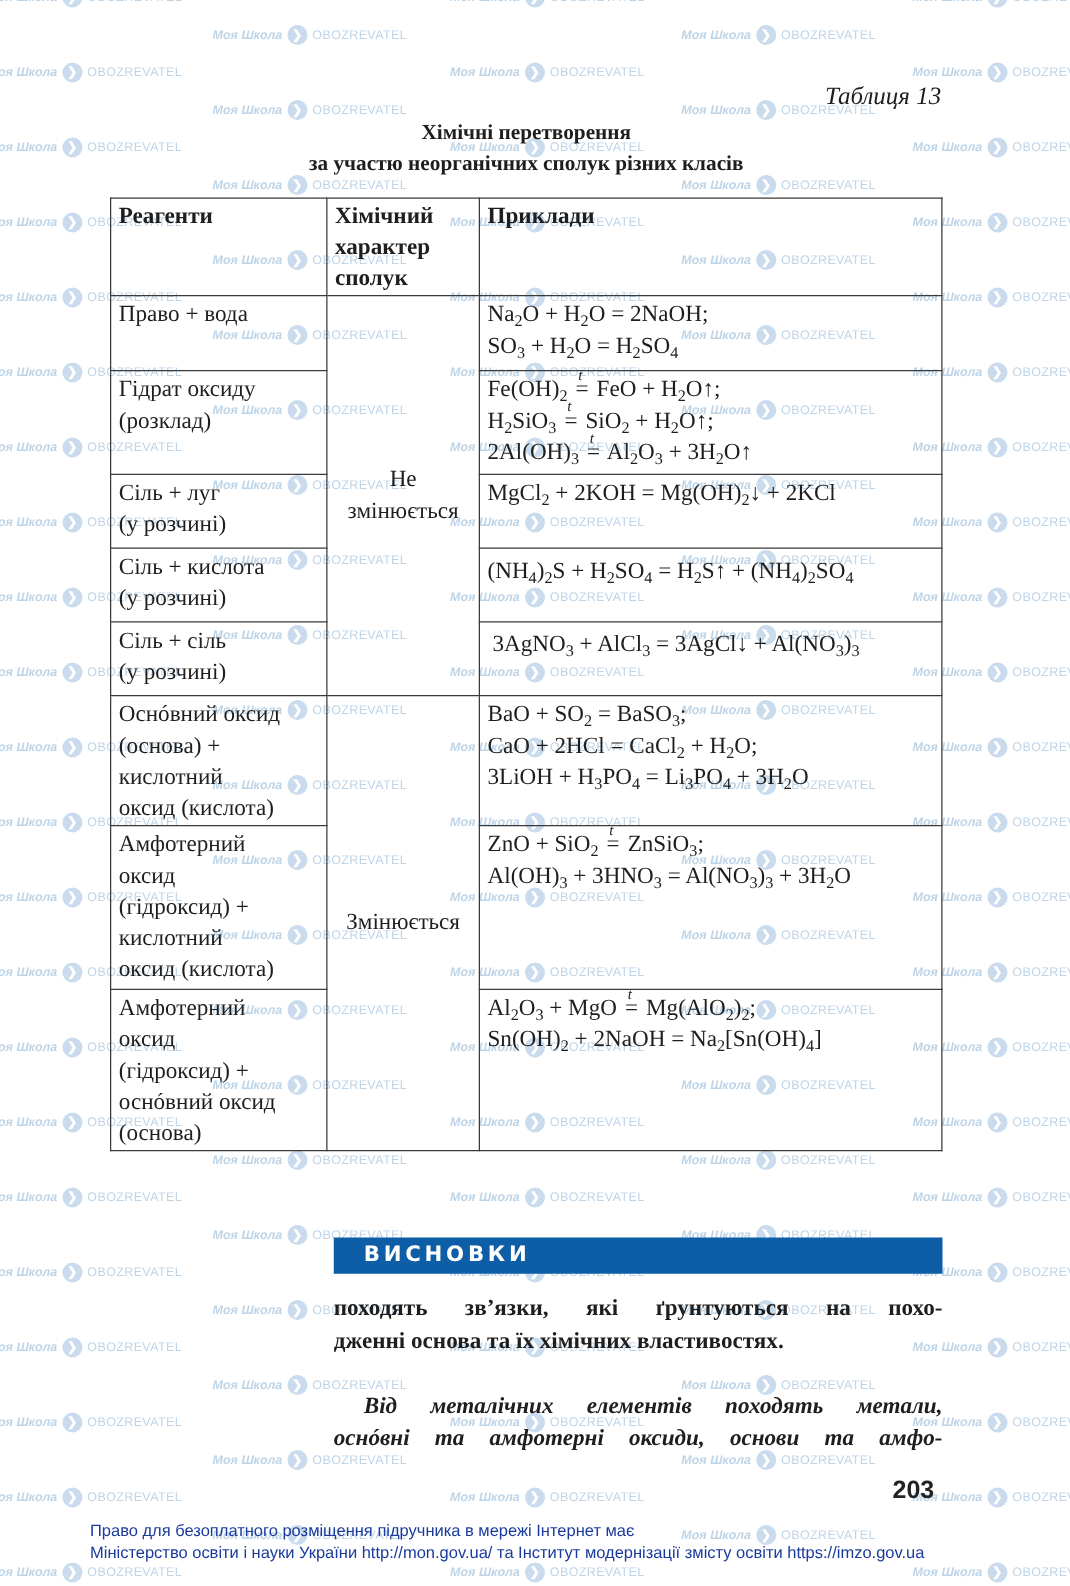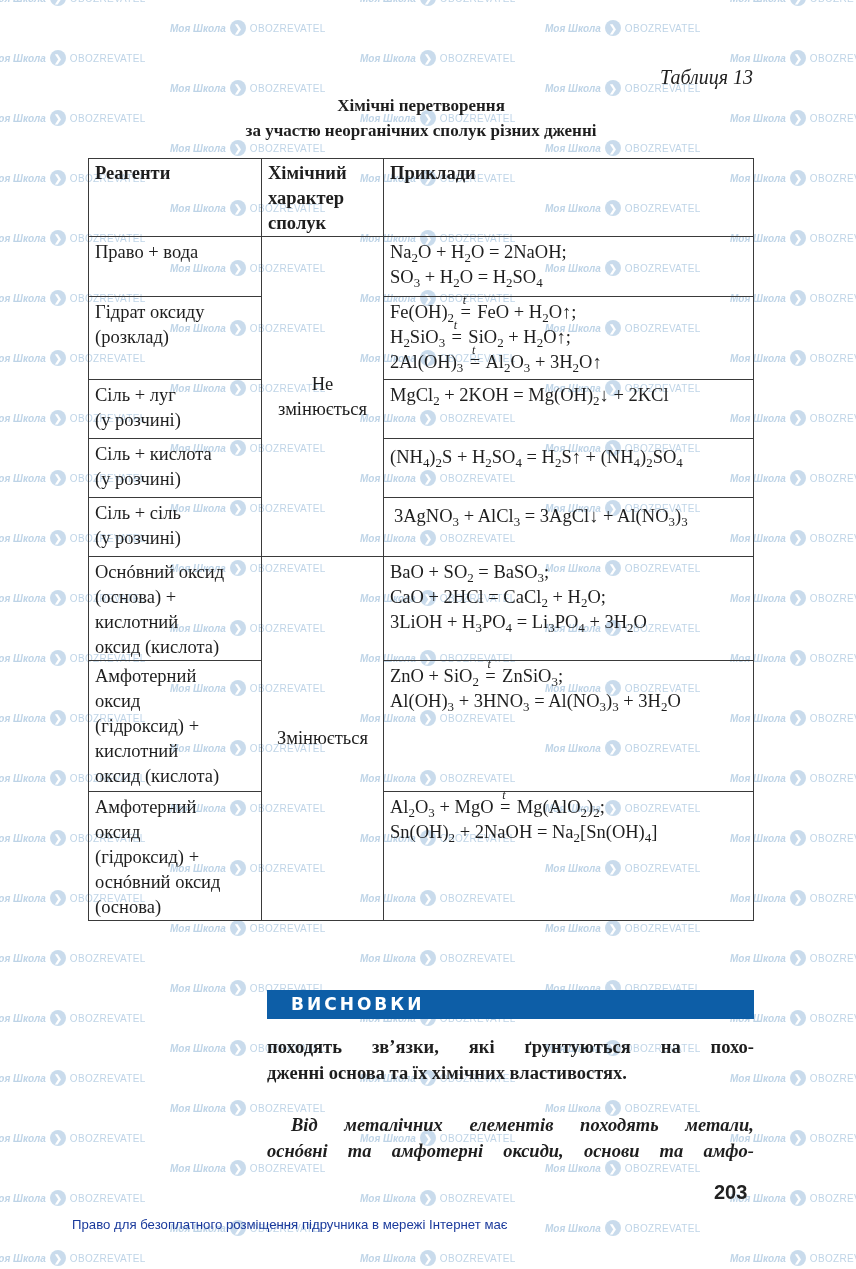--- a/index.html
+++ b/index.html
@@ -593,21 +593,21 @@
       <span class="ms">Моя Школа</span>
       <span class="circ">❯</span>
       <span class="ob">OBOZREVATEL</span>
     </div>
   </div>
 
 <div class="content">
   <div class="table-num">Таблиця 13</div>
   <div class="title">
     <div>Хімічні перетворення</div>
-    <div>за участю неорганічних сполук різних дженні</div>
+    <div>за участю неорганічних сполук різних класів</div>
   </div>
 
   <table class="chem">
     <tbody>
         <tr style="height:73px">
       <th class="c1">Реагенти</th>
       <th class="c2">Хімічний<br>характер<br>сполук</th>
       <th>Приклади</th>
     </tr>
     <tr style="height:60px">
@@ -673,14 +673,15 @@
   </div>
   <div class="para p2">
     <span class="jl"><span class="indent"></span><span>Від металічних елементів походять метали,</span></span>
     <span class="jl">оснóвні та амфотерні оксиди, основи та амфо-</span>
   </div>
 
   <div class="page-num">203</div>
 
   <div class="footer">
     <div>Право для безоплатного розміщення підручника в мережі Інтернет має</div>
+    <div>Міністерство освіти і науки України http://mon.gov.ua/ та Інститут модернізації змісту освіти https://imzo.gov.ua</div>
   </div>
 </div>
 
 </body></html>

